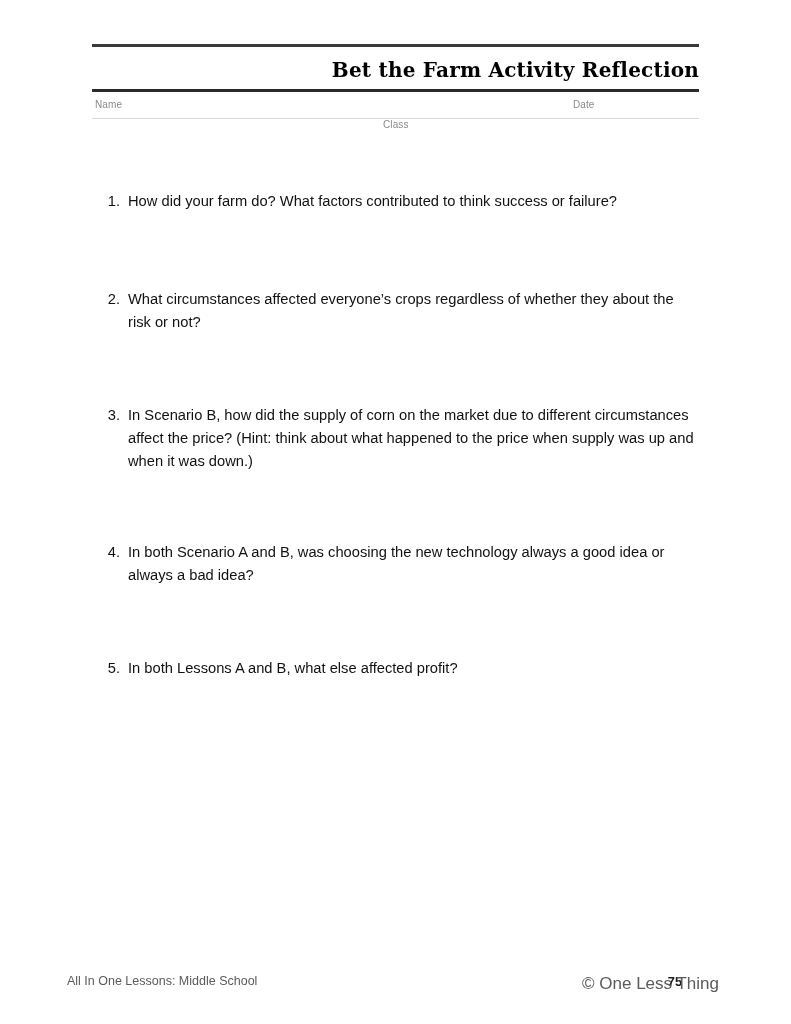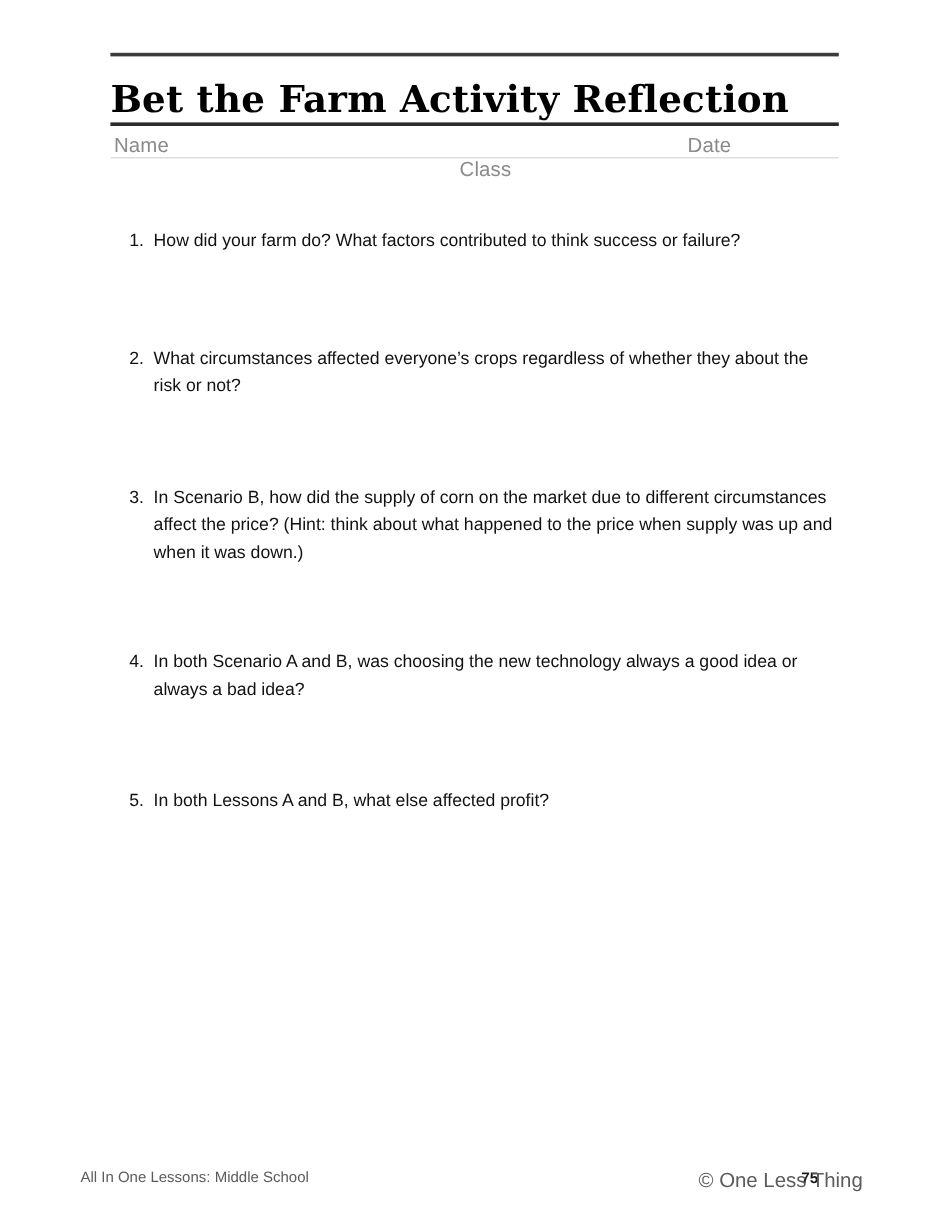--- a/index.html
+++ b/index.html
@@ -29,44 +29,44 @@
     width: 607px;
   }
   .rule-top {
     height: 3px;
     background: #3a3a3a;
     width: 100%;
   }
   .doc-title {
     font-family: "DejaVu Serif", serif;
     font-weight: bold;
-    font-size: 31px;
+    font-size: 20px;
     line-height: 38px;
-    text-align: left;
+    text-align: right;
     color: #000000;
     letter-spacing: 0.2px;
-    padding-top: 17px;
+    padding-top: 4px;
     white-space: nowrap;
   }
   .rule-mid {
     height: 3px;
     background: #2b2b2b;
     width: 100%;
   }
 
   
   .meta-row {
     position: relative;
     height: 26px;
     width: 100%;
   }
   .meta-label {
     position: absolute;
     top: 7px;
-    font-size: 17px;
+    font-size: 10px;
     color: #8a8a8a;
     font-family: "Liberation Sans", sans-serif;
     letter-spacing: 0.1px;
   }
   .meta-name  { left: 3px; }
   .meta-class { left: 291px; margin-top: 20px; }
   .meta-date  { left: 481px; }
   .rule-light {
     height: 1px;
     background: #d8d8d8;

